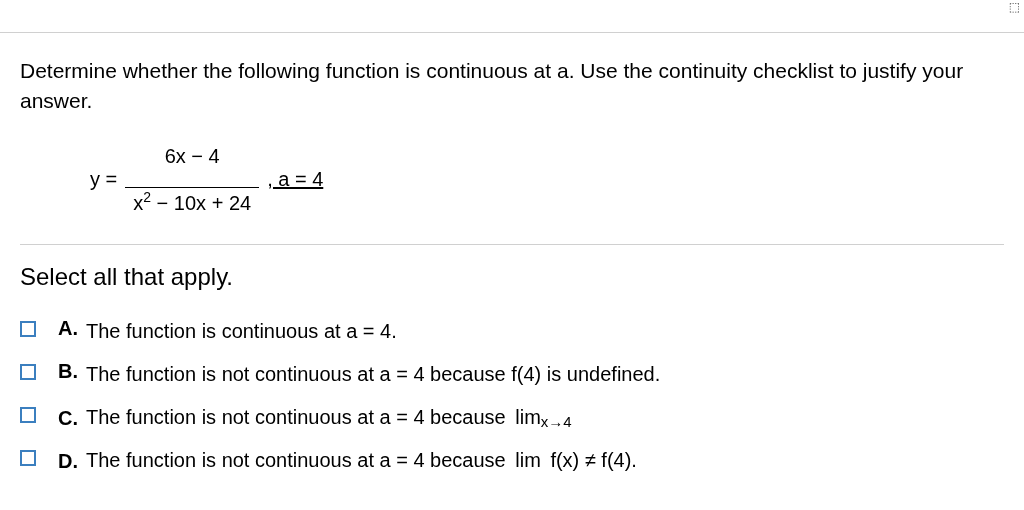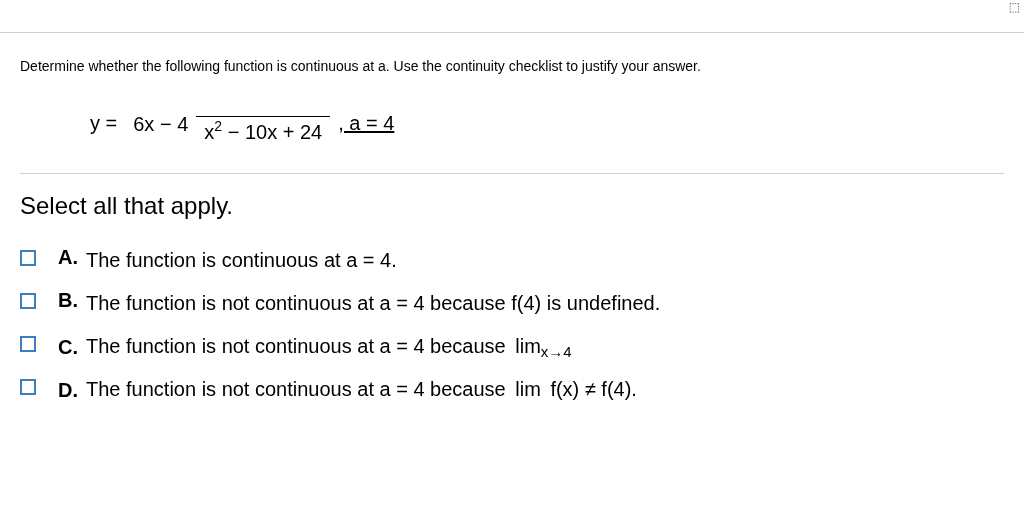--- a/index.html
+++ b/index.html
@@ -26,34 +26,35 @@
       height: 1px;
       background: #d0d0d0;
     }
     .content {
       position: absolute;
       top: 56px;
       left: 20px;
       right: 20px;
     }
     .prompt {
-      font-size: 14px;
+      font-size: 21px;
       line-height: 1.45;
       margin-bottom: 24px;
     }
     .equation-row {
       display: flex;
       align-items: center;
       margin-left: 70px;
       margin-bottom: 26px;
       font-size: 20px;
     }
     .eq-y { margin-right: 4px; }
     .fraction {
       display: inline-flex;
+      flex-direction: column;
       align-items: center;
       margin: 0 4px;
       vertical-align: middle;
     }
     .fraction .num {
       padding: 2px 8px;
       line-height: 1.3;
     }
     .fraction .den {
       border-top: 1.5px solid #000;

